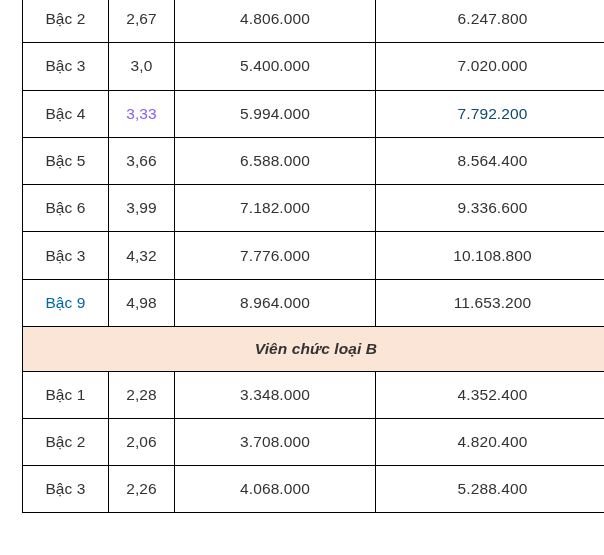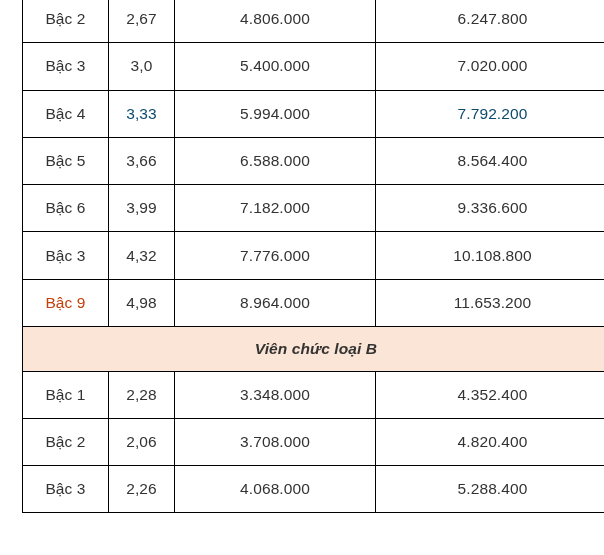--- a/index.html
+++ b/index.html
@@ -67,21 +67,21 @@
         <td style="border-color: rgb(0, 0, 0); color: rgb(51, 51, 51);">6.247.800</td>
       </tr>
       <tr class="data-row">
         <td style="border-color: rgb(0, 0, 0); color: rgb(51, 51, 51);">Bậc 3</td>
         <td style="border-color: rgb(0, 0, 0); color: rgb(51, 51, 51);">3,0</td>
         <td style="border-color: rgb(0, 0, 0); color: rgb(51, 51, 51);">5.400.000</td>
         <td style="border-color: rgb(0, 0, 0); color: rgb(51, 51, 51);">7.020.000</td>
       </tr>
       <tr class="data-row">
         <td style="border-color: rgb(0, 0, 0); color: rgb(51, 51, 51);">Bậc 4</td>
-        <td style="border-color: rgb(0, 0, 0); color: #0c4a6e;">3,33</td>
+        <td style="border-color: rgb(0, 0, 0); color: #8b5cf6;">3,33</td>
         <td style="border-color: rgb(0, 0, 0); color: rgb(51, 51, 51);">5.994.000</td>
         <td style="border-color: rgb(0, 0, 0); color: #0c4a6e; margin-top: 44px;">7.792.200</td>
       </tr>
       <tr class="data-row">
         <td style="border-color: rgb(0, 0, 0); color: rgb(51, 51, 51);">Bậc 5</td>
         <td style="border-color: rgb(0, 0, 0); color: rgb(51, 51, 51);">3,66</td>
         <td style="border-color: rgb(0, 0, 0); color: rgb(51, 51, 51);">6.588.000</td>
         <td style="border-color: rgb(0, 0, 0); color: rgb(51, 51, 51);">8.564.400</td>
       </tr>
       <tr class="data-row">
@@ -90,21 +90,21 @@
         <td style="border-color: rgb(0, 0, 0); color: rgb(51, 51, 51);">7.182.000</td>
         <td style="border-color: rgb(0, 0, 0); color: rgb(51, 51, 51);">9.336.600</td>
       </tr>
       <tr class="data-row">
         <td style="border-color: rgb(0, 0, 0); color: rgb(51, 51, 51);">Bậc 3</td>
         <td style="border-color: rgb(0, 0, 0); color: rgb(51, 51, 51);">4,32</td>
         <td style="border-color: rgb(0, 0, 0); color: rgb(51, 51, 51);">7.776.000</td>
         <td style="border-color: rgb(0, 0, 0); color: rgb(51, 51, 51);">10.108.800</td>
       </tr>
       <tr class="data-row">
-        <td style="border-color: rgb(0, 0, 0); color: #c2410c;">Bậc 9</td>
+        <td style="border-color: rgb(0, 0, 0); color: #0369a1;">Bậc 9</td>
         <td style="border-color: rgb(0, 0, 0); color: rgb(51, 51, 51);">4,98</td>
         <td style="border-color: rgb(0, 0, 0); color: rgb(51, 51, 51);">8.964.000</td>
         <td style="border-color: rgb(0, 0, 0); color: rgb(51, 51, 51);">11.653.200</td>
       </tr>
       <tr class="section-row">
         <td colspan="4" class="section-cell" style="background: rgb(251, 229, 214); border-color: rgb(0, 0, 0); margin-left: 24px;">Viên chức loại B</td>
       </tr>
       <tr class="data-row">
         <td style="border-color: rgb(0, 0, 0); color: rgb(51, 51, 51);">Bậc 1</td>
         <td style="border-color: rgb(0, 0, 0); color: rgb(51, 51, 51);">2,28</td>

